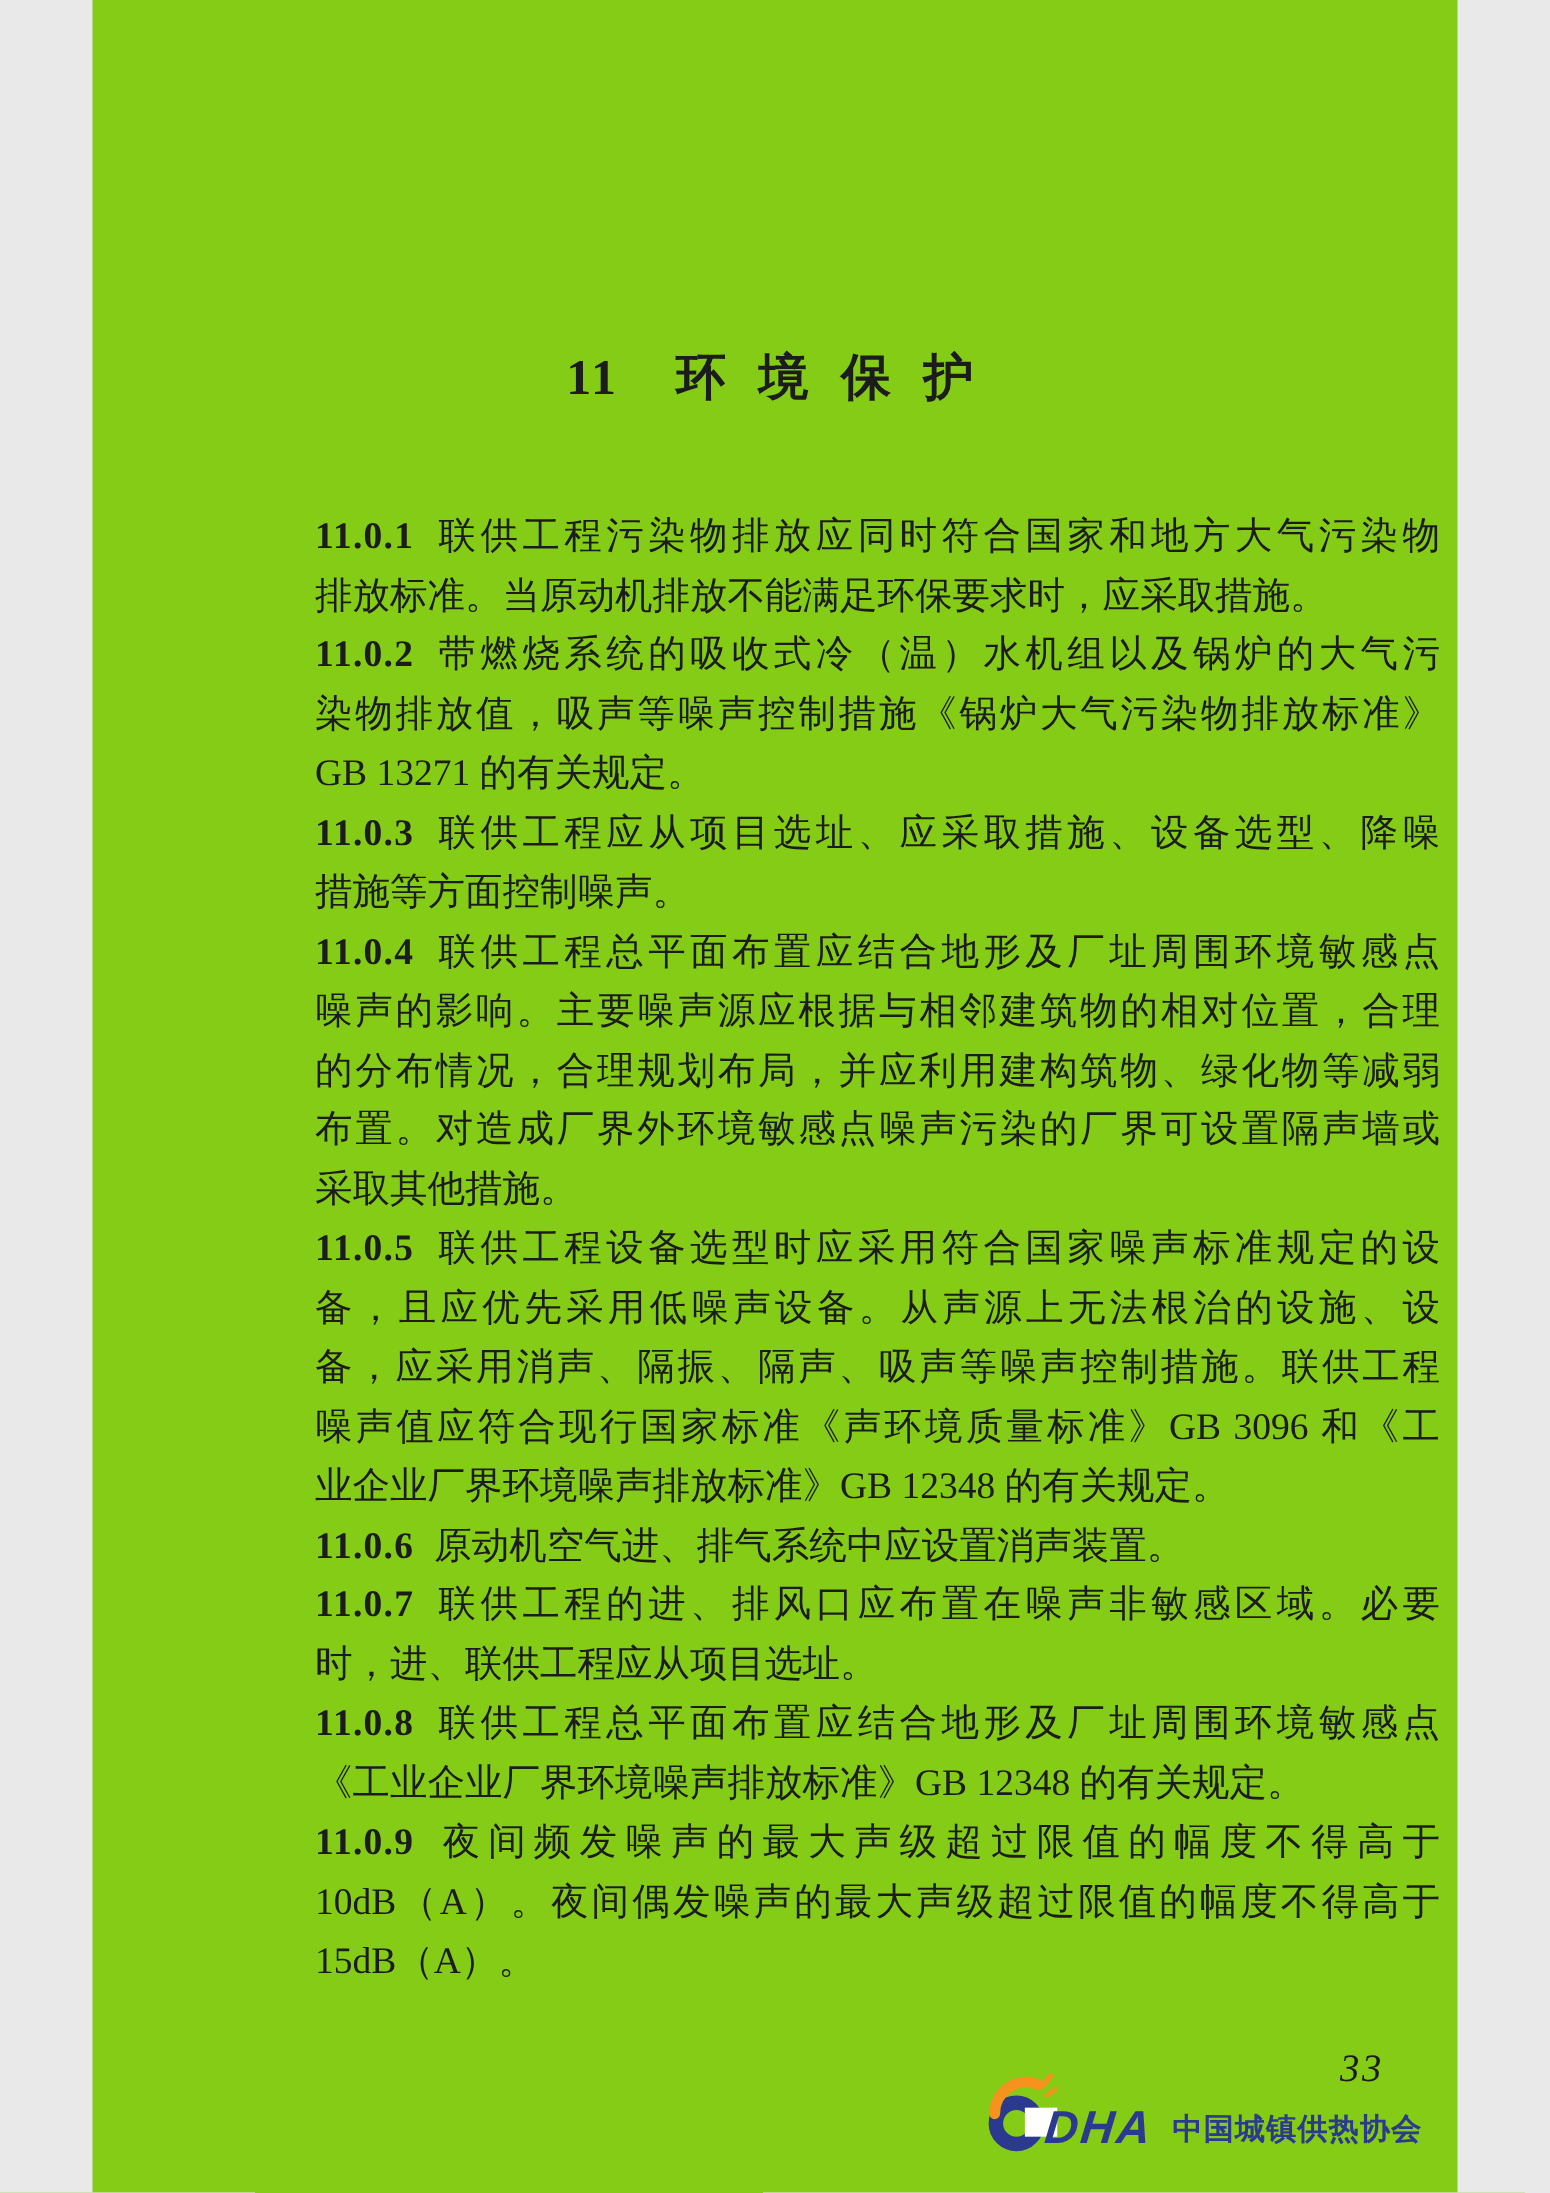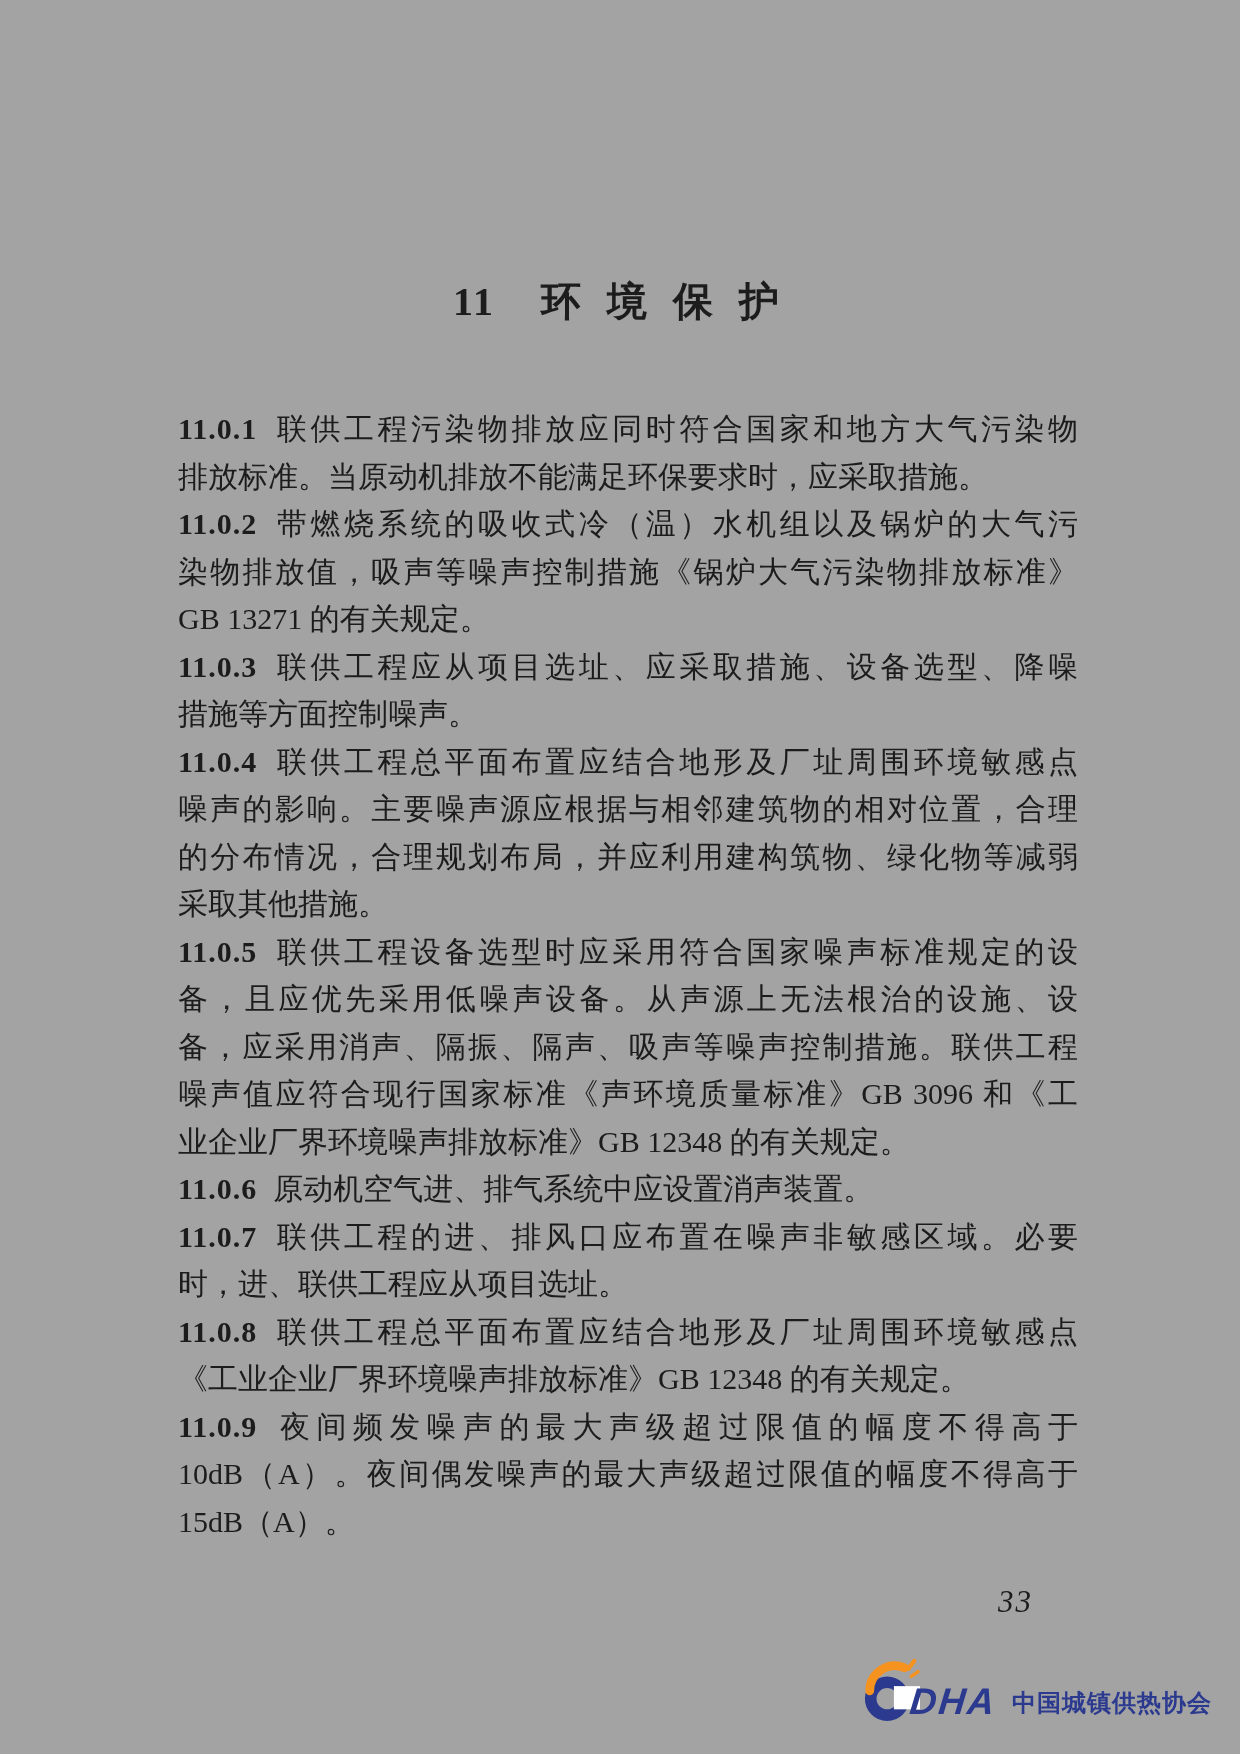--- a/index.html
+++ b/index.html
@@ -1,20 +1,20 @@
 <!DOCTYPE html>
 <html><head>
 <meta charset="utf-8">
 <style>
   html,body { margin:0; padding:0; background:#e9e9e9; }
   .page {
     position:relative;
-    width:1240px; height:1754px;
+    width:1092px; height:1754px;
     margin:0 auto;
-    background:#a3a3a3;
+    background:#84cc16;
     font-family:"Liberation Serif","DejaVu Serif",serif;
     color:#1c1c1c;
     overflow:hidden;
   }
   
   .chapter-title {
     position:absolute; top:274px; left:0; width:100%;
     text-align:center;
     font-size:40px; font-weight:bold;
     white-space:nowrap;
@@ -29,21 +29,21 @@
   .bline { height:47.5px; overflow:hidden; white-space:nowrap; }
   .bline.fill {
     white-space:normal;
     text-align:justify;
     text-align-last:justify;
     text-justify:inter-character;
   }
   .cnum { font-weight:bold; margin-right:16px; letter-spacing:1px; }
   
   .pagenum {
-    position:absolute; top:1584px; left:998px;
+    position:absolute; top:1637px; left:998px;
     font-size:31px; font-style:italic; letter-spacing:2px;
   }
   
   .logo {
     position:absolute; top:1655px; right:28px;
     display:flex; align-items:flex-end;
     white-space:nowrap;
   }
   .logo svg { display:block; }
   .dha {
@@ -74,20 +74,21 @@
       <div class="bline fill"><span class="cnum">11.0.1</span><span>联供工程污染物排放应同时符合国家和地方大气污染物</span></div>
       <div class="bline"><span>排放标准。当原动机排放不能满足环保要求时，应采取措施。</span></div>
       <div class="bline fill"><span class="cnum">11.0.2</span><span>带燃烧系统的吸收式冷（温）水机组以及锅炉的大气污</span></div>
       <div class="bline fill"><span>染物排放值，吸声等噪声控制措施《锅炉大气污染物排放标准》</span></div>
       <div class="bline"><span>GB 13271 的有关规定。</span></div>
       <div class="bline fill"><span class="cnum">11.0.3</span><span>联供工程应从项目选址、应采取措施、设备选型、降噪</span></div>
       <div class="bline"><span>措施等方面控制噪声。</span></div>
       <div class="bline fill"><span class="cnum">11.0.4</span><span>联供工程总平面布置应结合地形及厂址周围环境敏感点</span></div>
       <div class="bline fill"><span>噪声的影响。主要噪声源应根据与相邻建筑物的相对位置，合理</span></div>
       <div class="bline fill"><span>的分布情况，合理规划布局，并应利用建构筑物、绿化物等减弱</span></div>
+      <div class="bline fill"><span>布置。对造成厂界外环境敏感点噪声污染的厂界可设置隔声墙或</span></div>
       <div class="bline"><span>采取其他措施。</span></div>
       <div class="bline fill"><span class="cnum">11.0.5</span><span>联供工程设备选型时应采用符合国家噪声标准规定的设</span></div>
       <div class="bline fill"><span>备，且应优先采用低噪声设备。从声源上无法根治的设施、设</span></div>
       <div class="bline fill"><span>备，应采用消声、隔振、隔声、吸声等噪声控制措施。联供工程</span></div>
       <div class="bline fill"><span>噪声值应符合现行国家标准《声环境质量标准》GB 3096 和《工</span></div>
       <div class="bline"><span>业企业厂界环境噪声排放标准》GB 12348 的有关规定。</span></div>
       <div class="bline"><span class="cnum">11.0.6</span><span>原动机空气进、排气系统中应设置消声装置。</span></div>
       <div class="bline fill"><span class="cnum">11.0.7</span><span>联供工程的进、排风口应布置在噪声非敏感区域。必要</span></div>
       <div class="bline"><span>时，进、联供工程应从项目选址。</span></div>
       <div class="bline fill"><span class="cnum">11.0.8</span><span>联供工程总平面布置应结合地形及厂址周围环境敏感点</span></div>

